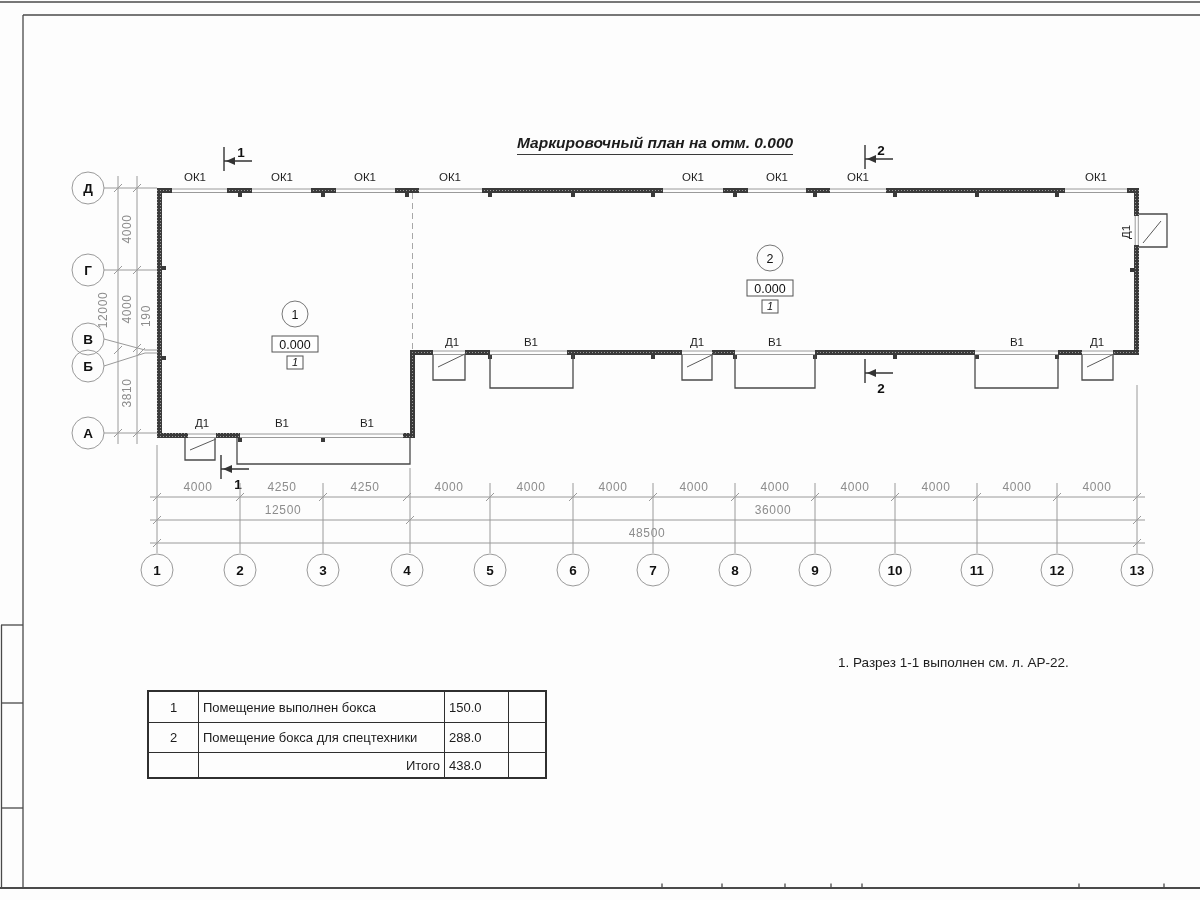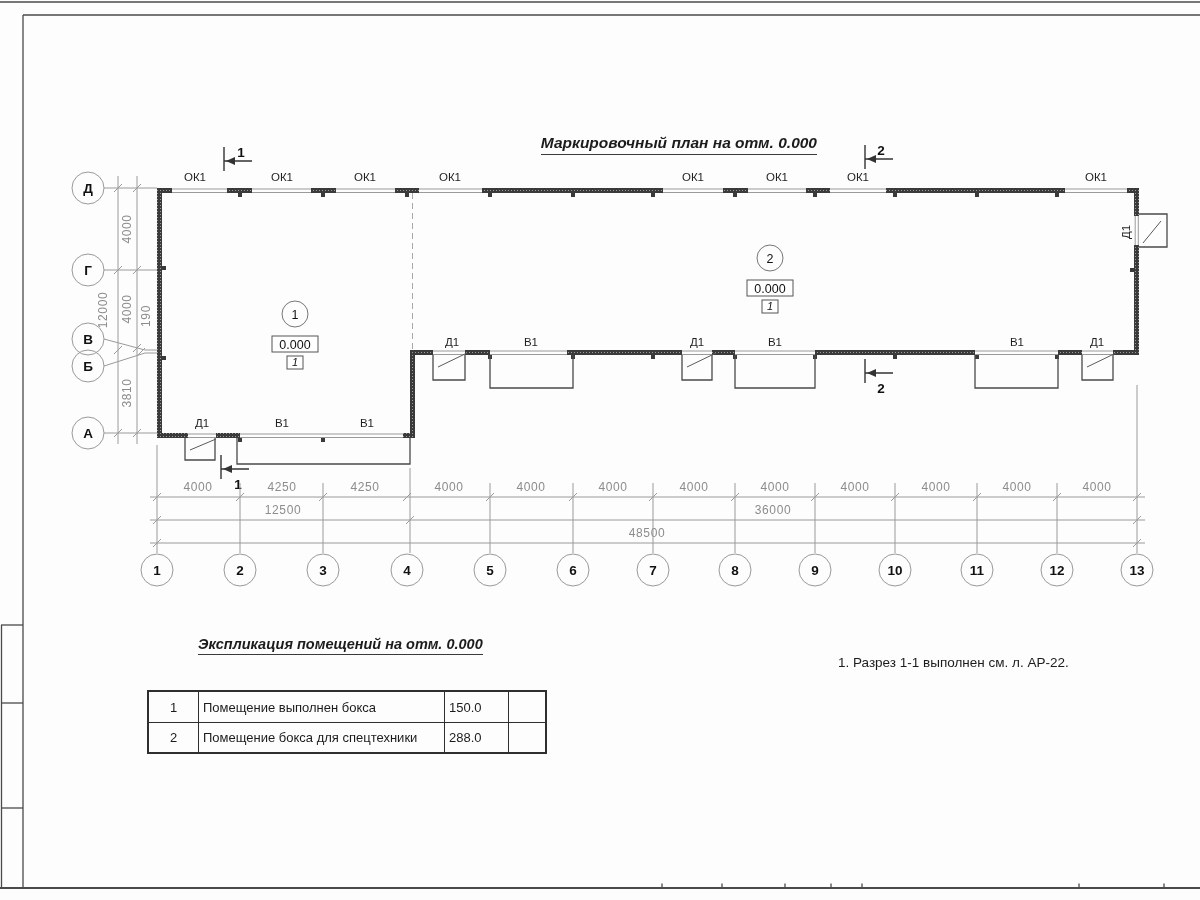--- a/index.html
+++ b/index.html
@@ -8,21 +8,21 @@
   svg{position:absolute;left:0;top:0;}
   svg text{font-family:"Liberation Sans","DejaVu Sans",sans-serif;}
   .lbl{font-size:11.5px;fill:#1f1f1f;}
   .dimtxt{font-size:12px;fill:#8c8c8c;letter-spacing:0.6px;}
   .axtxt{font-size:13.5px;fill:#111;font-weight:bold;}
   .sectxt{font-size:13.5px;fill:#111;font-weight:bold;}
   .roomnum{font-size:12.5px;fill:#111;}
   .elevtxt{font-size:12.5px;fill:#111;}
   .floortxt{font-size:11px;font-style:italic;fill:#111;}
   .overlay{position:absolute;color:#1c1c1c;}
-  .plan-title{left:517px;top:134px;width:300px;text-align:right;font-size:15.5px;
+  .plan-title{left:517px;top:134px;width:300px;text-align:left;font-size:15.5px;
               font-style:italic;font-weight:600;}
   .plan-title span{display:inline-block;border-bottom:1.5px solid #3a3a3a;padding-bottom:2px;}
   .table-title{left:198px;top:636px;font-size:14.5px;font-style:italic;font-weight:600;}
   .table-title span{display:inline-block;border-bottom:1.5px solid #3a3a3a;padding-bottom:2px;}
   .note{left:838px;top:655px;font-size:13.5px;}
   table.expl{position:absolute;left:147px;top:690px;border-collapse:collapse;
              border:2px solid #2f2f2f;table-layout:fixed;font-size:13px;color:#1c1c1c;}
   table.expl td{border:1px solid #2f2f2f;padding:0 4px;overflow:hidden;}
   td.c-num{width:41px;text-align:center;}
   td.c-name{width:237px;text-align:left;padding-left:8px;}
@@ -287,36 +287,39 @@
     <text class="elevtxt" x="770" y="292.5" text-anchor="middle">0.000</text>
     <rect x="762" y="300" width="16" height="13" stroke="#555" stroke-width="1" fill="#fff"></rect>
     <text class="floortxt" x="770" y="310" text-anchor="middle">1</text>
   </g>
 </svg>
 
 <div class="overlay plan-title">
   <span>Маркировочный план на отм. 0.000</span>
 </div>
 
-<div class="overlay table-title">
-  <span>Экспликация помещений на отм. 0.000</span>
-</div>
 
 <div class="overlay note">1. Разрез 1-1 выполнен см. л. АР-22.</div>
 
 <table class="expl">
   <tbody>
   <tr class="r1">
     <td class="c-num">1</td>
     <td class="c-name">Помещение выполнен бокса</td>
     <td class="c-area">150.0</td>
     <td class="c-cat"></td>
   </tr>
   <tr class="r2">
     <td class="c-num">2</td>
     <td class="c-name">Помещение бокса для спецтехники</td>
     <td class="c-area">288.0</td>
     <td class="c-cat"></td>
   </tr>
+  <tr class="tot">
+    <td class="c-num"></td>
+    <td class="c-name total-lbl">Итого</td>
+    <td class="c-area">438.0</td>
+    <td class="c-cat"></td>
+  </tr>
 </tbody>
     </table>
 
 </div>
 
 </body></html>

